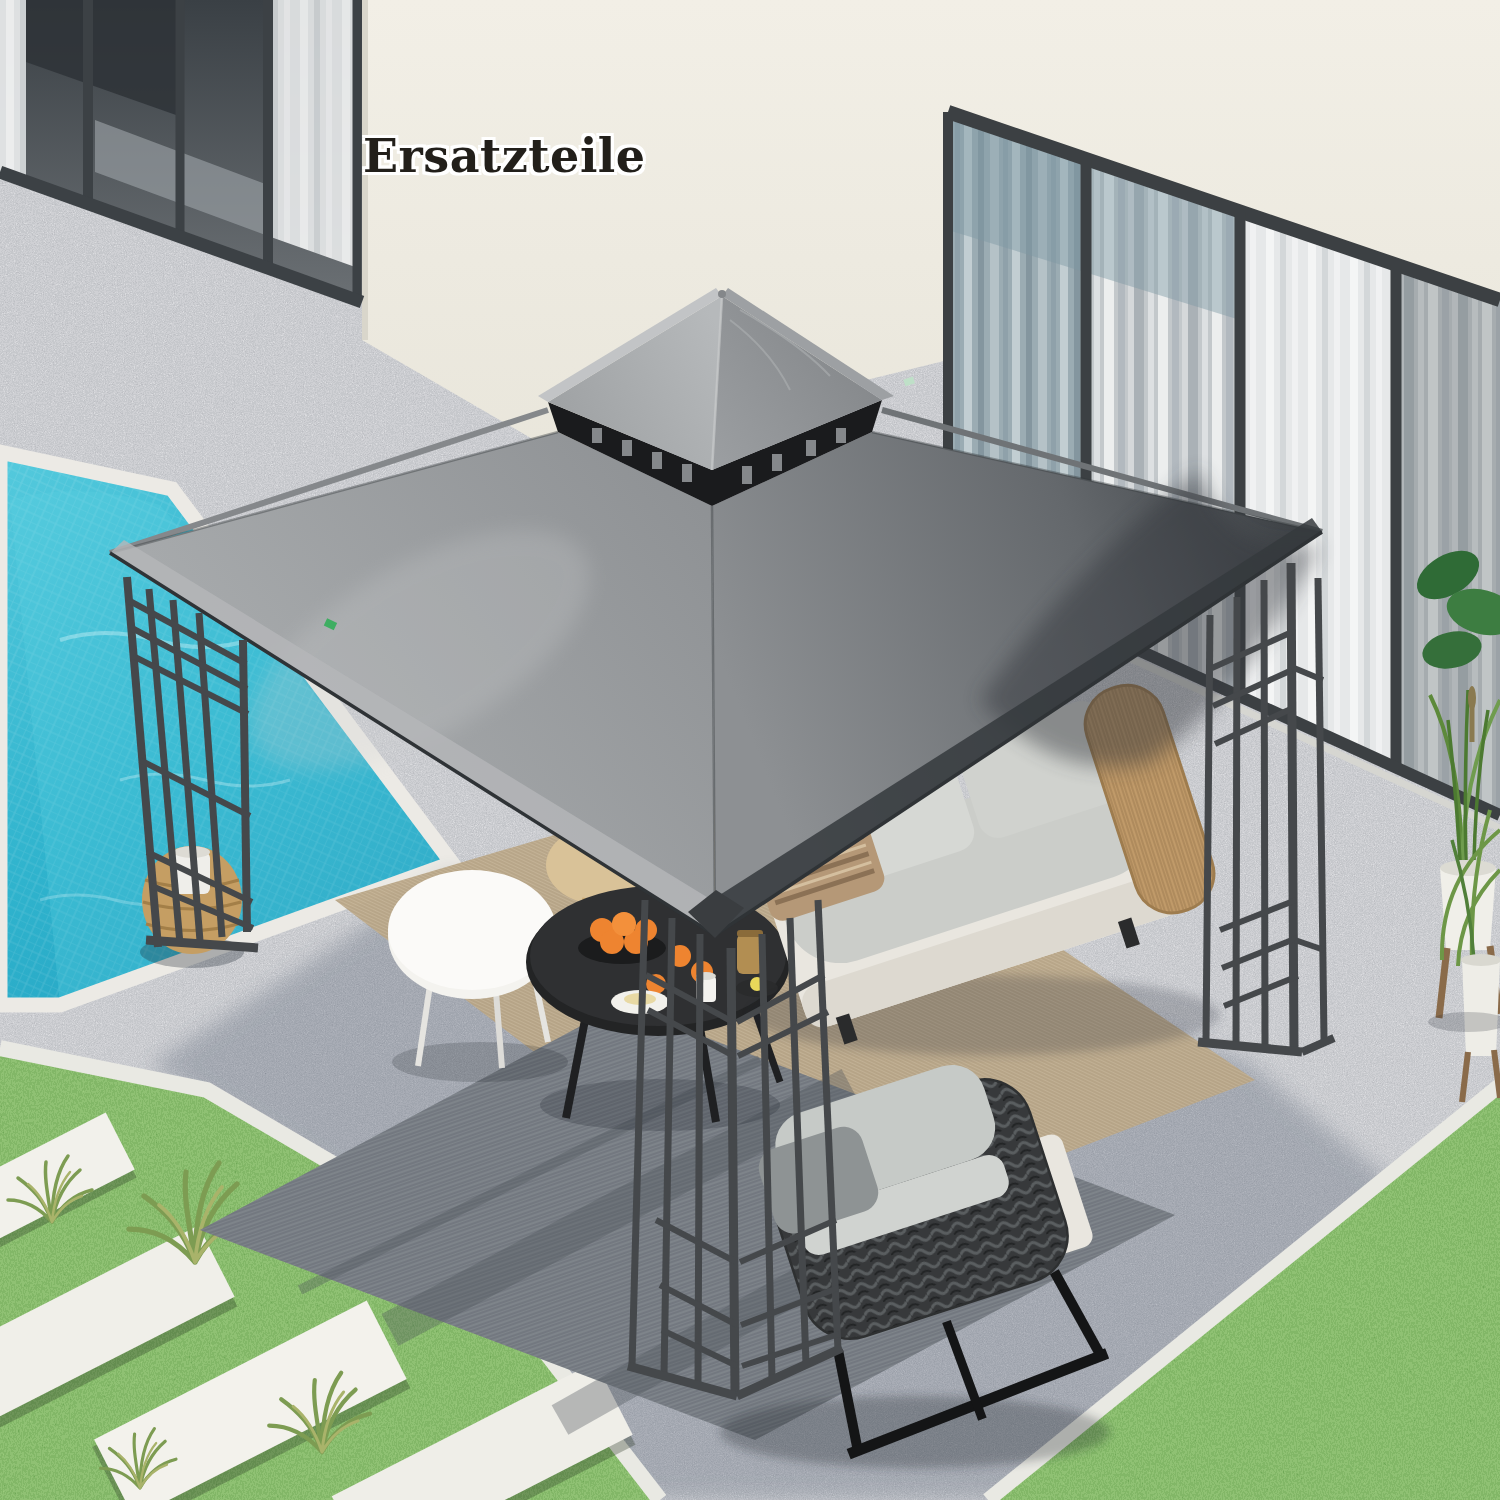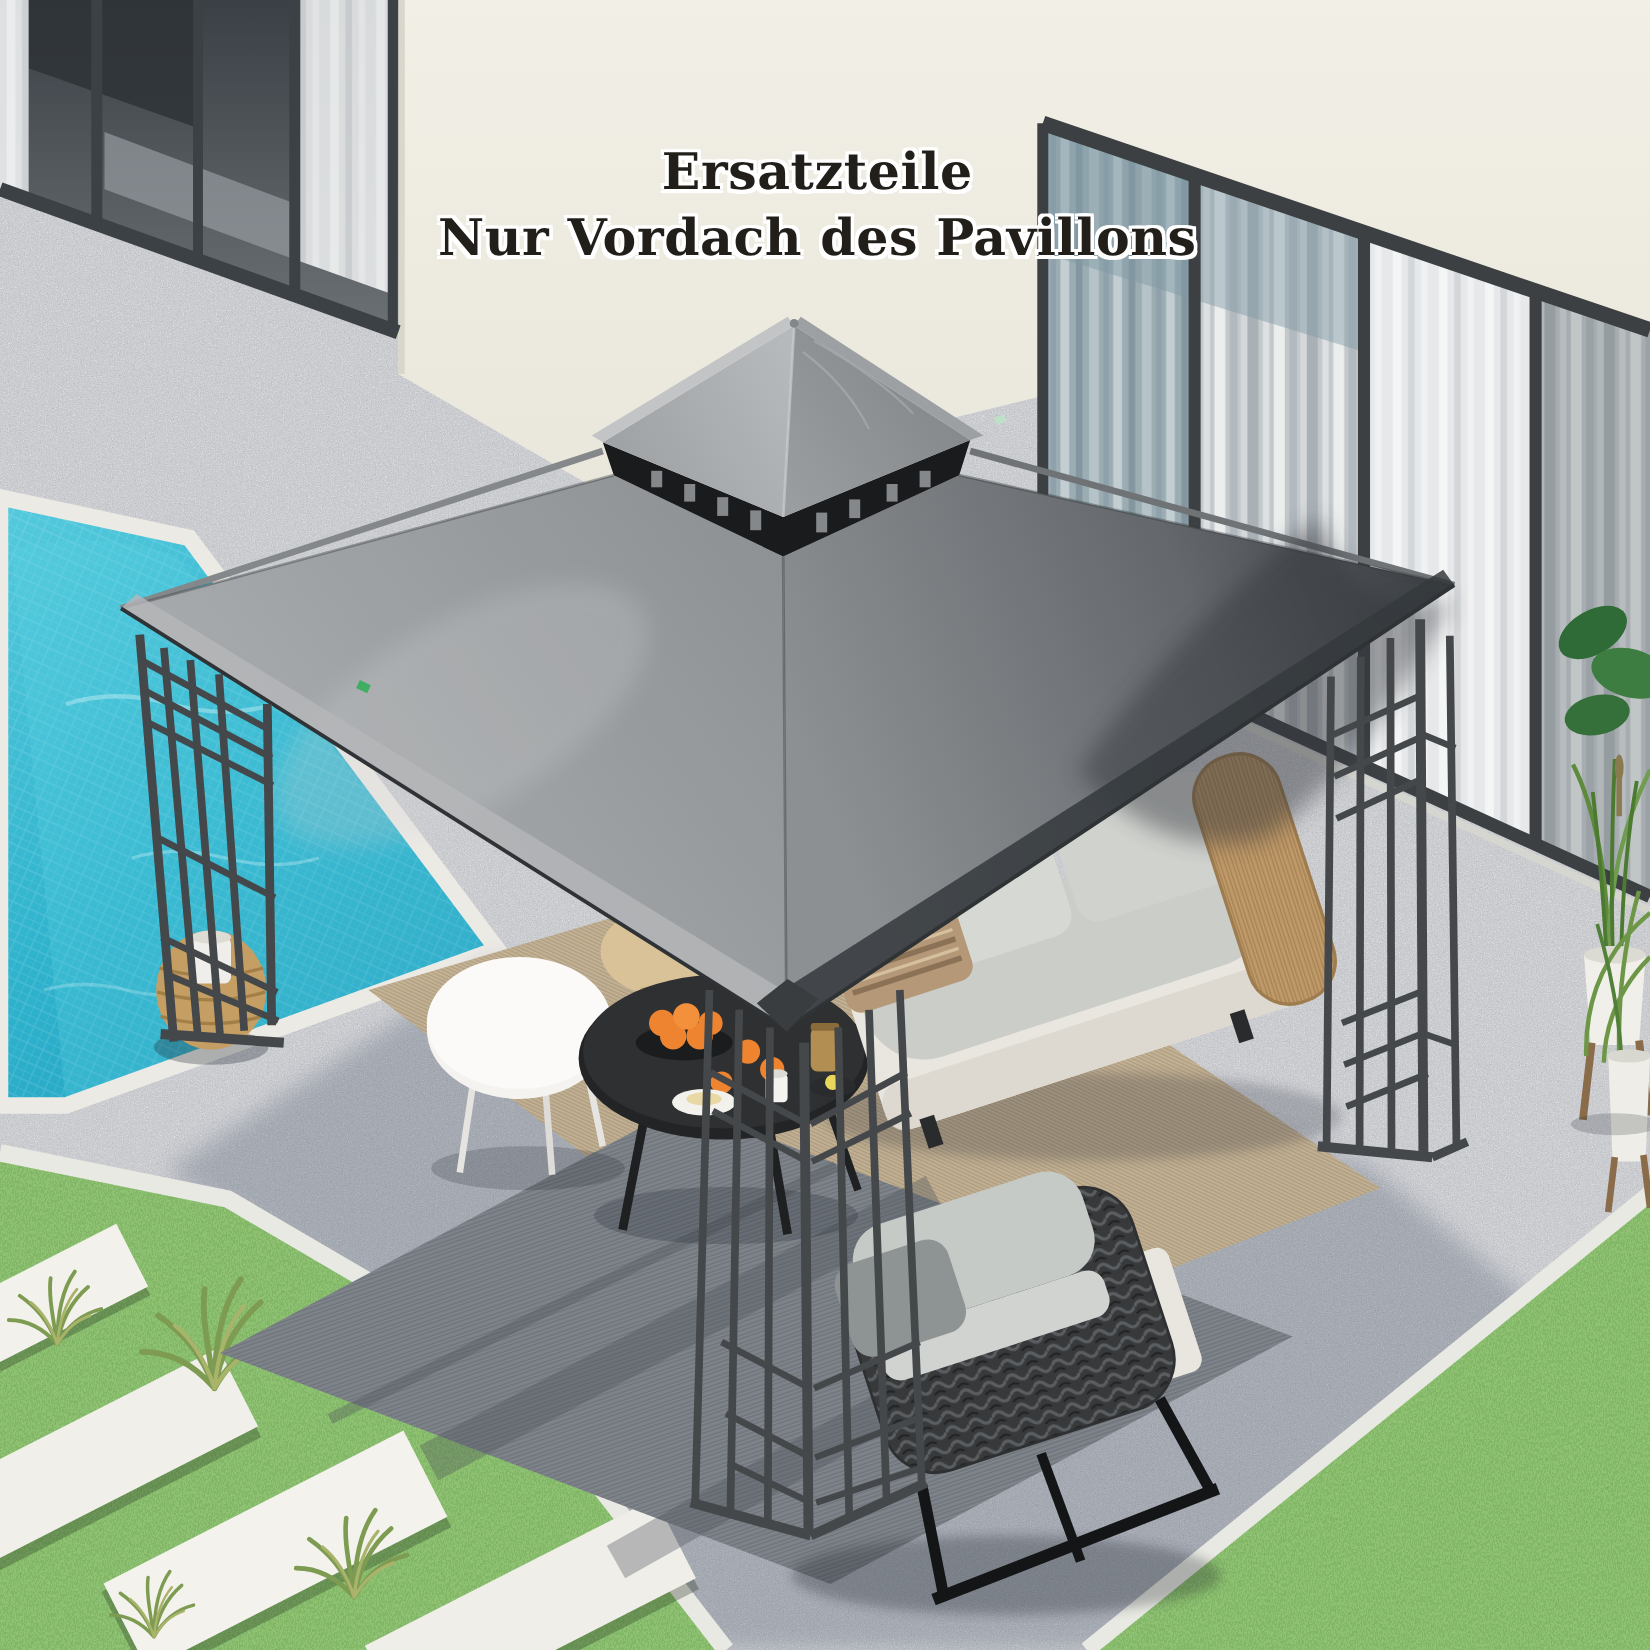--- a/index.html
+++ b/index.html
@@ -1,17 +1,17 @@
 <!DOCTYPE html>
 <html><head>
 <meta charset="utf-8">
 <style>
   html,body{margin:0;padding:0;background:#888;}
   #stage{position:relative;width:1500px;height:1500px;overflow:hidden;
-         font-family:"DejaVu Serif","Liberation Serif",serif;text-align:center;}
+         font-family:"DejaVu Serif","Liberation Serif",serif;}
   #scene{position:absolute;left:0;top:0;}
   #caption{
     position:absolute;left:363px;top:126px;width:760px;
     color:#221f1a;font-weight:bold;font-size:46px;line-height:60px;
     letter-spacing:.5px;
     text-shadow:-3px -3px 0 #fff,3px -3px 0 #fff,-3px 3px 0 #fff,3px 3px 0 #fff,
                 -3px 0 0 #fff,3px 0 0 #fff,0 -3px 0 #fff,0 3px 0 #fff;
   }
   #caption div{white-space:nowrap;}
 </style>
@@ -472,15 +472,14 @@
     <ellipse cx="1481" cy="960" rx="20" ry="6" fill="#d9d8d0"></ellipse>
     <line x1="1468" y1="1052" x2="1462" y2="1102" stroke="#8a6b4a" stroke-width="6"></line>
     <line x1="1494" y1="1050" x2="1500" y2="1098" stroke="#8a6b4a" stroke-width="6"></line>
   </g>
   <ellipse cx="1468" cy="1022" rx="40" ry="10" fill="#1c232e" opacity="0.2"></ellipse>
 </g>
 </svg>
 
 <div id="caption">
   <div>Ersatzteile</div>
-  <div>Nur Vordach des Pavillons</div>
 </div>
 </div>
 
 </body></html>

